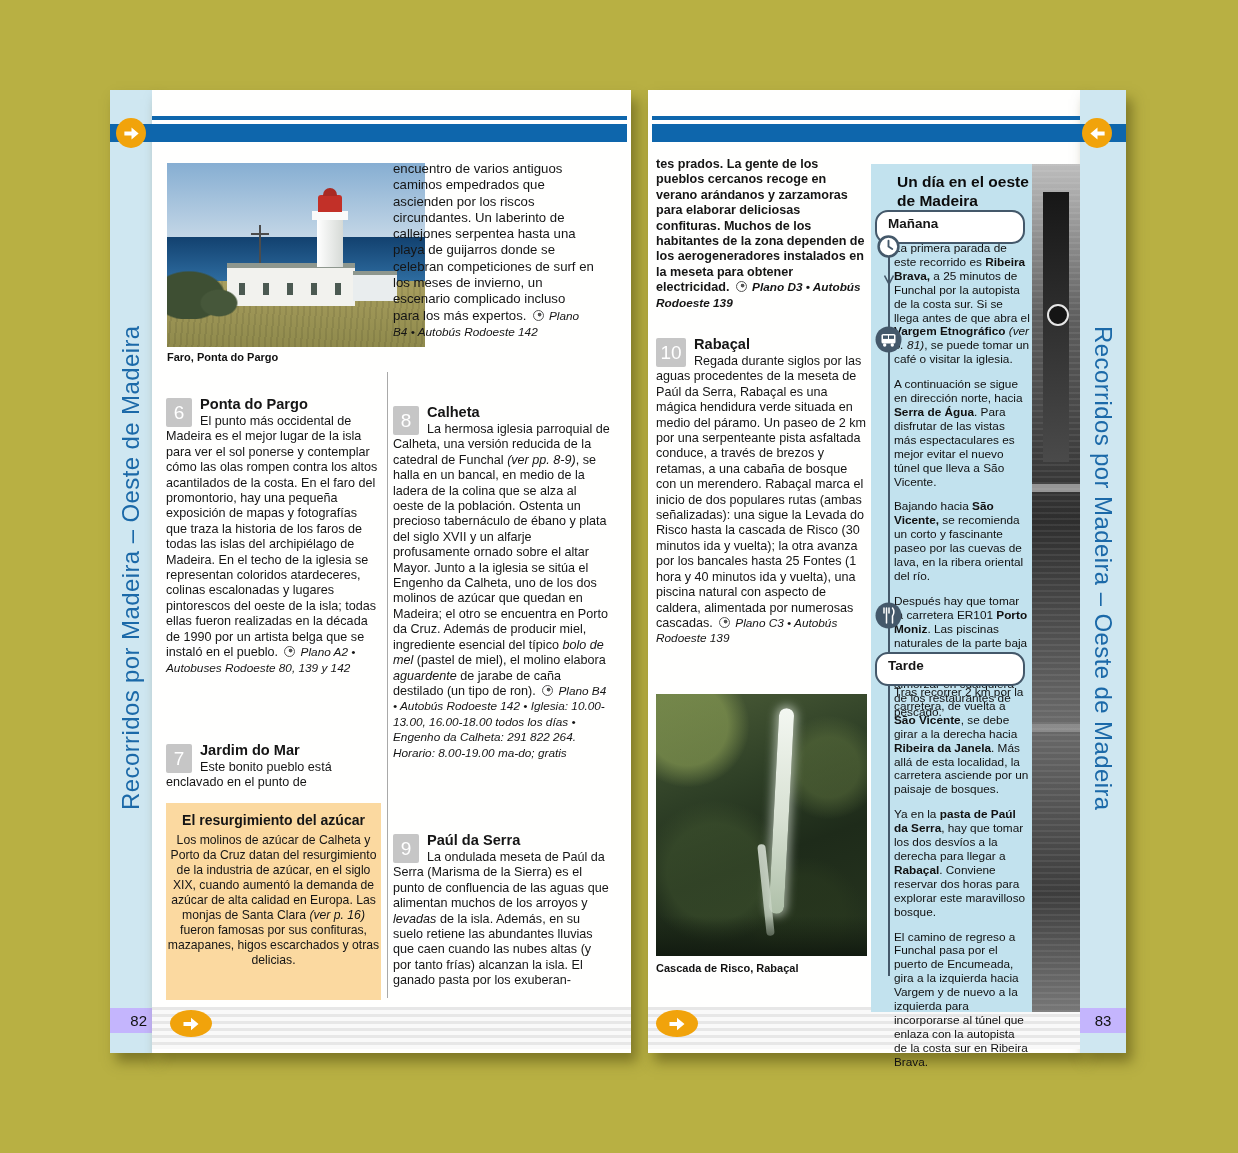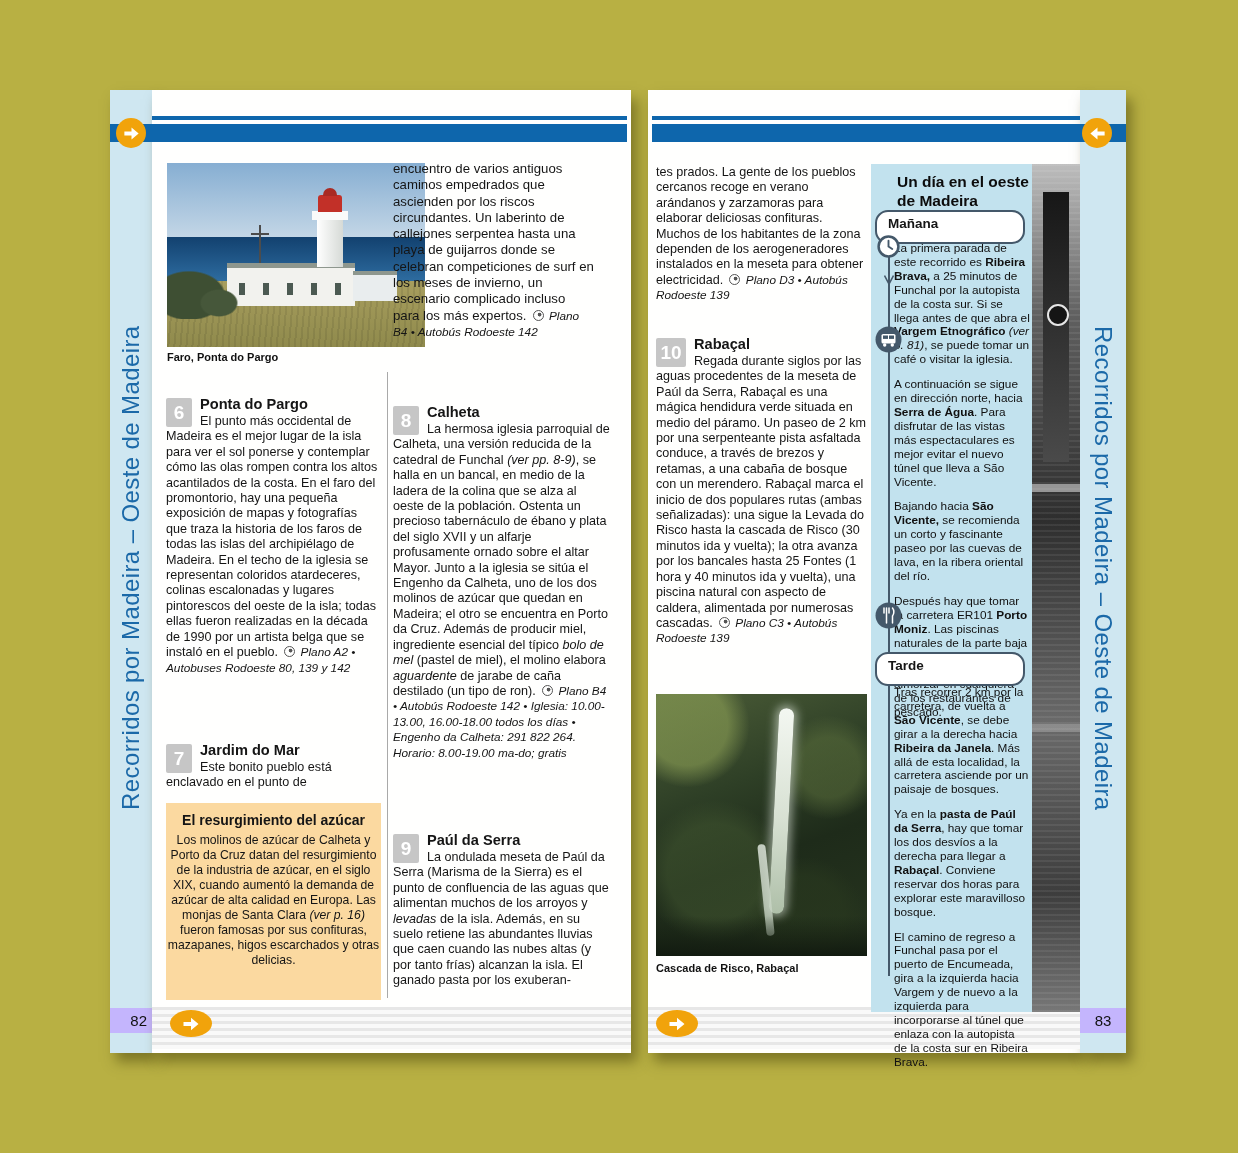--- a/index.html
+++ b/index.html
@@ -28,21 +28,21 @@
   .flip{transform:scaleX(-1);}
   
   .stripes{position:absolute;height:42px;z-index:1;
            background:repeating-linear-gradient(180deg,#e7e7e7 0 3px,#f9f9f9 3px 7px);}
   .footArrow{position:absolute;width:42px;height:27px;border-radius:50%;background:#f1a30b;
              display:flex;align-items:center;justify-content:center;z-index:4;cursor:pointer;}
   .footArrow svg{width:20px;height:20px;}
   
   .art{position:absolute;font-size:12.6px;line-height:15.4px;}
   .badge{float:left;width:26px;height:29px;margin:2px 8px 2px 0;background:#c6c6c6;color:#fff;
-         font-weight:bold;font-size:19px;text-align:center;line-height:29px;border-radius:2px;}
+         font-weight:normal;font-size:19px;text-align:center;line-height:29px;border-radius:2px;}
   .art h3{margin:0 0 1px 0;font-size:14.6px;line-height:17px;font-weight:bold;}
   .art p{margin:0;}
   .ref{font-style:italic;font-size:11.8px;}
   .mapref{display:inline-block;width:9px;height:9px;border:1.3px solid #555;border-radius:50%;
           vertical-align:-1px;margin:0 2px 0 3px;
           background:radial-gradient(circle at 62% 40%,#555 0 1.6px,transparent 2.2px);}
   .caption{position:absolute;font-weight:bold;font-size:11px;color:#111;}
   .divider{position:absolute;width:1px;background:#a9a9a9;}
   
   .sugarBox{position:absolute;background:#fbd9a0;text-align:center;box-sizing:border-box;padding:9px 0;}
@@ -195,21 +195,21 @@
     <h3>Paúl da Serra</h3>
     <p><span>La ondulada meseta de Paúl da Serra (Marisma de la Sierra) es el punto de confluencia de las aguas que alimentan muchos de los arroyos y <i>levadas</i> de la isla. Además, en su suelo retiene las abundantes lluvias que caen cuando las nubes altas (y por tanto frías) alcanzan la isla. El ganado pasta por los exuberan-</span></p>
   </div>
 
   <div class="footArrow" style="left:170px;top:1010px;">
     <svg viewBox="0 0 24 24">
         <polygon fill="#fff" points="3,9.5 12,9.5 12,4.5 21,12 12,19.5 12,14.5 3,14.5"></polygon>
       </svg>
   </div>
 
-  <div class="art" style="left:656px;top:165px;width:211px;">
+  <div class="art" style="left:656px;top:157px;width:211px;font-weight:bold;">
     <p><span>tes prados. La gente de los pueblos cercanos recoge en verano arándanos y zarzamoras para elaborar deliciosas confituras. Muchos de los habitantes de la zona dependen de los aerogeneradores instalados en la meseta para obtener electricidad.</span><span class="ref"> <span class="mapref"></span> <span>Plano D3 • Autobús Rodoeste 139</span></span></p>
   </div>
 
   <div class="art" style="left:656px;top:336px;width:212px;">
     <div class="badge" style="width:30px;">10</div>
     <h3>Rabaçal</h3>
     <p><span>Regada durante siglos por las aguas procedentes de la meseta de Paúl da Serra, Rabaçal es una mágica hendidura verde situada en medio del páramo. Un paseo de 2 km por una serpenteante pista asfaltada conduce, a través de brezos y retamas, a una cabaña de bosque con un merendero. Rabaçal marca el inicio de dos populares rutas (ambas señalizadas): una sigue la Levada do Risco hasta la cascada de Risco (30 minutos ida y vuelta); la otra avanza por los bancales hasta 25 Fontes (1 hora y 40 minutos ida y vuelta), una piscina natural con aspecto de caldera, alimentada por numerosas cascadas.</span><span class="ref"> <span class="mapref"></span> <span>Plano C3 • Autobús Rodoeste 139</span></span></p>
   </div>
 
   <div class="photo" style="left:656px;top:694px;width:211px;height:262px;">

